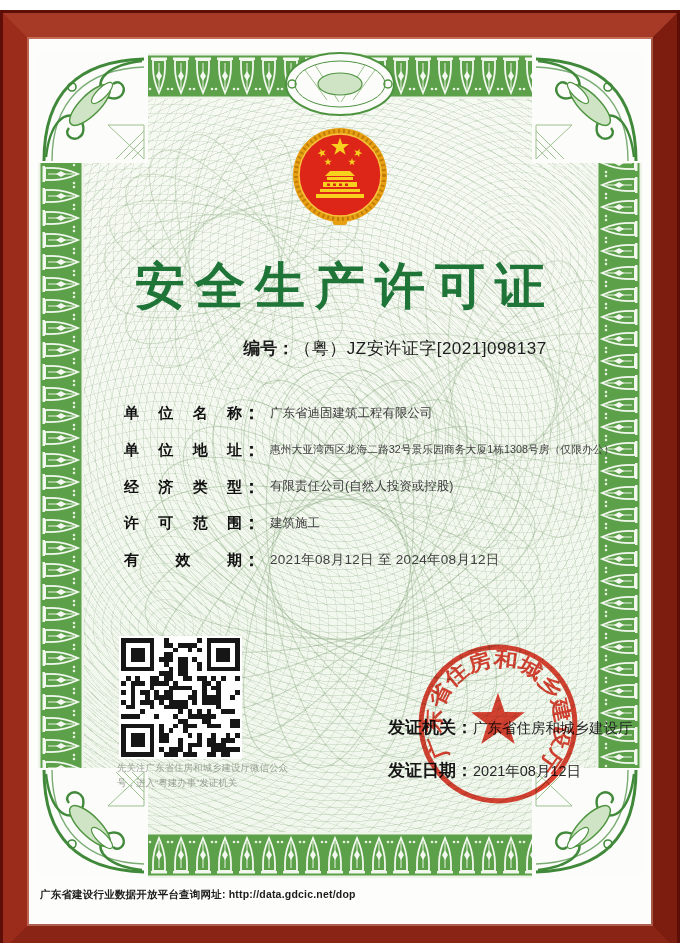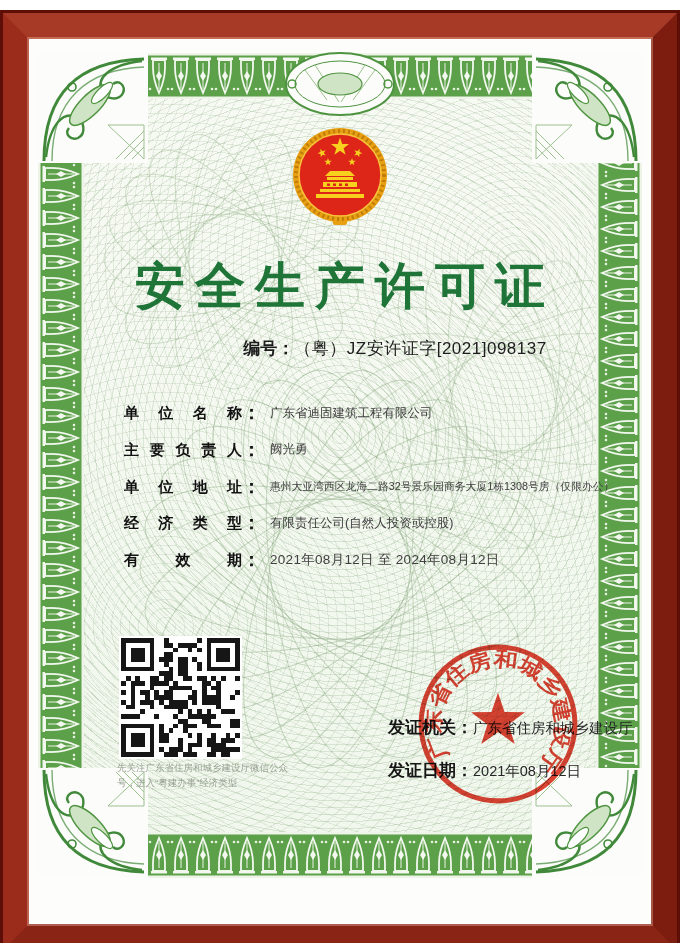--- a/index.html
+++ b/index.html
@@ -244,28 +244,28 @@
 
   <div class="cert-title">安全生产许可证</div>
   <div class="cert-number">
     <span class="lbl">编号：</span><span class="val">（粤）JZ安许证字[2021]098137</span>
   </div>
 
   <div class="fields">
     <div class="field-row">
       <span class="f-label">单位名称</span><span class="f-colon">：</span><span class="f-value">广东省迪固建筑工程有限公司</span>
     </div>
-    <div class="field-row">
-      <span class="f-label">主要负责人</span><span class="f-colon">：</span><span class="f-value">阙光勇</span>
-    </div>
     <div class="field-row addr">
       <span class="f-label">单位地址</span><span class="f-colon">：</span><span class="f-value">惠州大亚湾西区龙海二路32号景乐园商务大厦1栋1308号房（仅限办公）</span>
     </div>
     <div class="field-row">
       <span class="f-label">经济类型</span><span class="f-colon">：</span><span class="f-value">有限责任公司(自然人投资或控股)</span>
+    </div>
+    <div class="field-row">
+      <span class="f-label">许可范围</span><span class="f-colon">：</span><span class="f-value">建筑施工</span>
     </div>
     <div class="field-row validity">
       <span class="f-label">有效期</span><span class="f-colon">：</span><span class="f-value">2021年08月12日 至 2024年08月12日</span>
     </div>
   </div>
 
   <div class="qr-wrap">
     <svg id="qr-svg" width="119" height="119" viewBox="0 0 25 25" shape-rendering="crispEdges">
         <rect x="0" y="0" width="25" height="25" fill="#ffffff"></rect>
         <rect x="9" y="0" width="1" height="1" fill="#161616"></rect>
@@ -471,35 +471,36 @@
         <rect x="1" y="1" width="5" height="5" fill="#ffffff"></rect>
         <rect x="2" y="2" width="3" height="3" fill="#161616"></rect>
         <rect x="18" y="0" width="7" height="7" fill="#161616"></rect>
         <rect x="19" y="1" width="5" height="5" fill="#ffffff"></rect>
         <rect x="20" y="2" width="3" height="3" fill="#161616"></rect>
         <rect x="0" y="18" width="7" height="7" fill="#161616"></rect>
         <rect x="1" y="19" width="5" height="5" fill="#ffffff"></rect>
         <rect x="2" y="20" width="3" height="3" fill="#161616"></rect>
       </svg>
   </div>
-  <div class="qr-caption">先关注广东省住房和城乡建设厅微信公众号，进入“粤建办事”经济类型</div>
+  <div class="qr-caption">先关注广东省住房和城乡建设厅微信公众号，进入“粤建办事”发证机关</div>
 
   <div id="issue-authority" class="issue-row">
     <span class="i-label">发证机关：</span><span class="i-value">广东省住房和城乡建设厅</span>
   </div>
   <div id="issue-date" class="issue-row">
     <span class="i-label">发证日期：</span><span class="i-value">2021年08月12日</span>
   </div>
 
   <svg class="seal" width="172" height="172" viewBox="0 0 170 170">
     <circle cx="85" cy="85" r="76" fill="none" stroke="#dd3322" stroke-width="5"></circle>
     <polygon fill="#dd3322" points="85,54 91.5,73.1 111.6,73.35 95.5,85.4 101.5,104.65 85,93 68.5,104.65 74.5,85.4 58.4,73.35 78.5,73.1"></polygon>
     <path id="sealArc" d="M 38.3 117.7 A 57 57 0 1 1 131.7 117.7" fill="none"></path>
     <text font-size="20" font-weight="bold" fill="#dd3322" font-family="'Liberation Sans','DejaVu Sans',sans-serif">
       <textPath href="#sealArc" startOffset="2" textLength="258" lengthAdjust="spacingAndGlyphs">广东省住房和城乡建设厅</textPath>
     </text>
   </svg>
 
+  <div class="footer">广东省建设行业数据开放平台查询网址: http://data.gdcic.net/dop</div>
 
   <div class="frame-face"></div>
   <div class="frame-rim"></div>
   <div class="frame-hl"></div>
 </div>
 
 </body></html>

